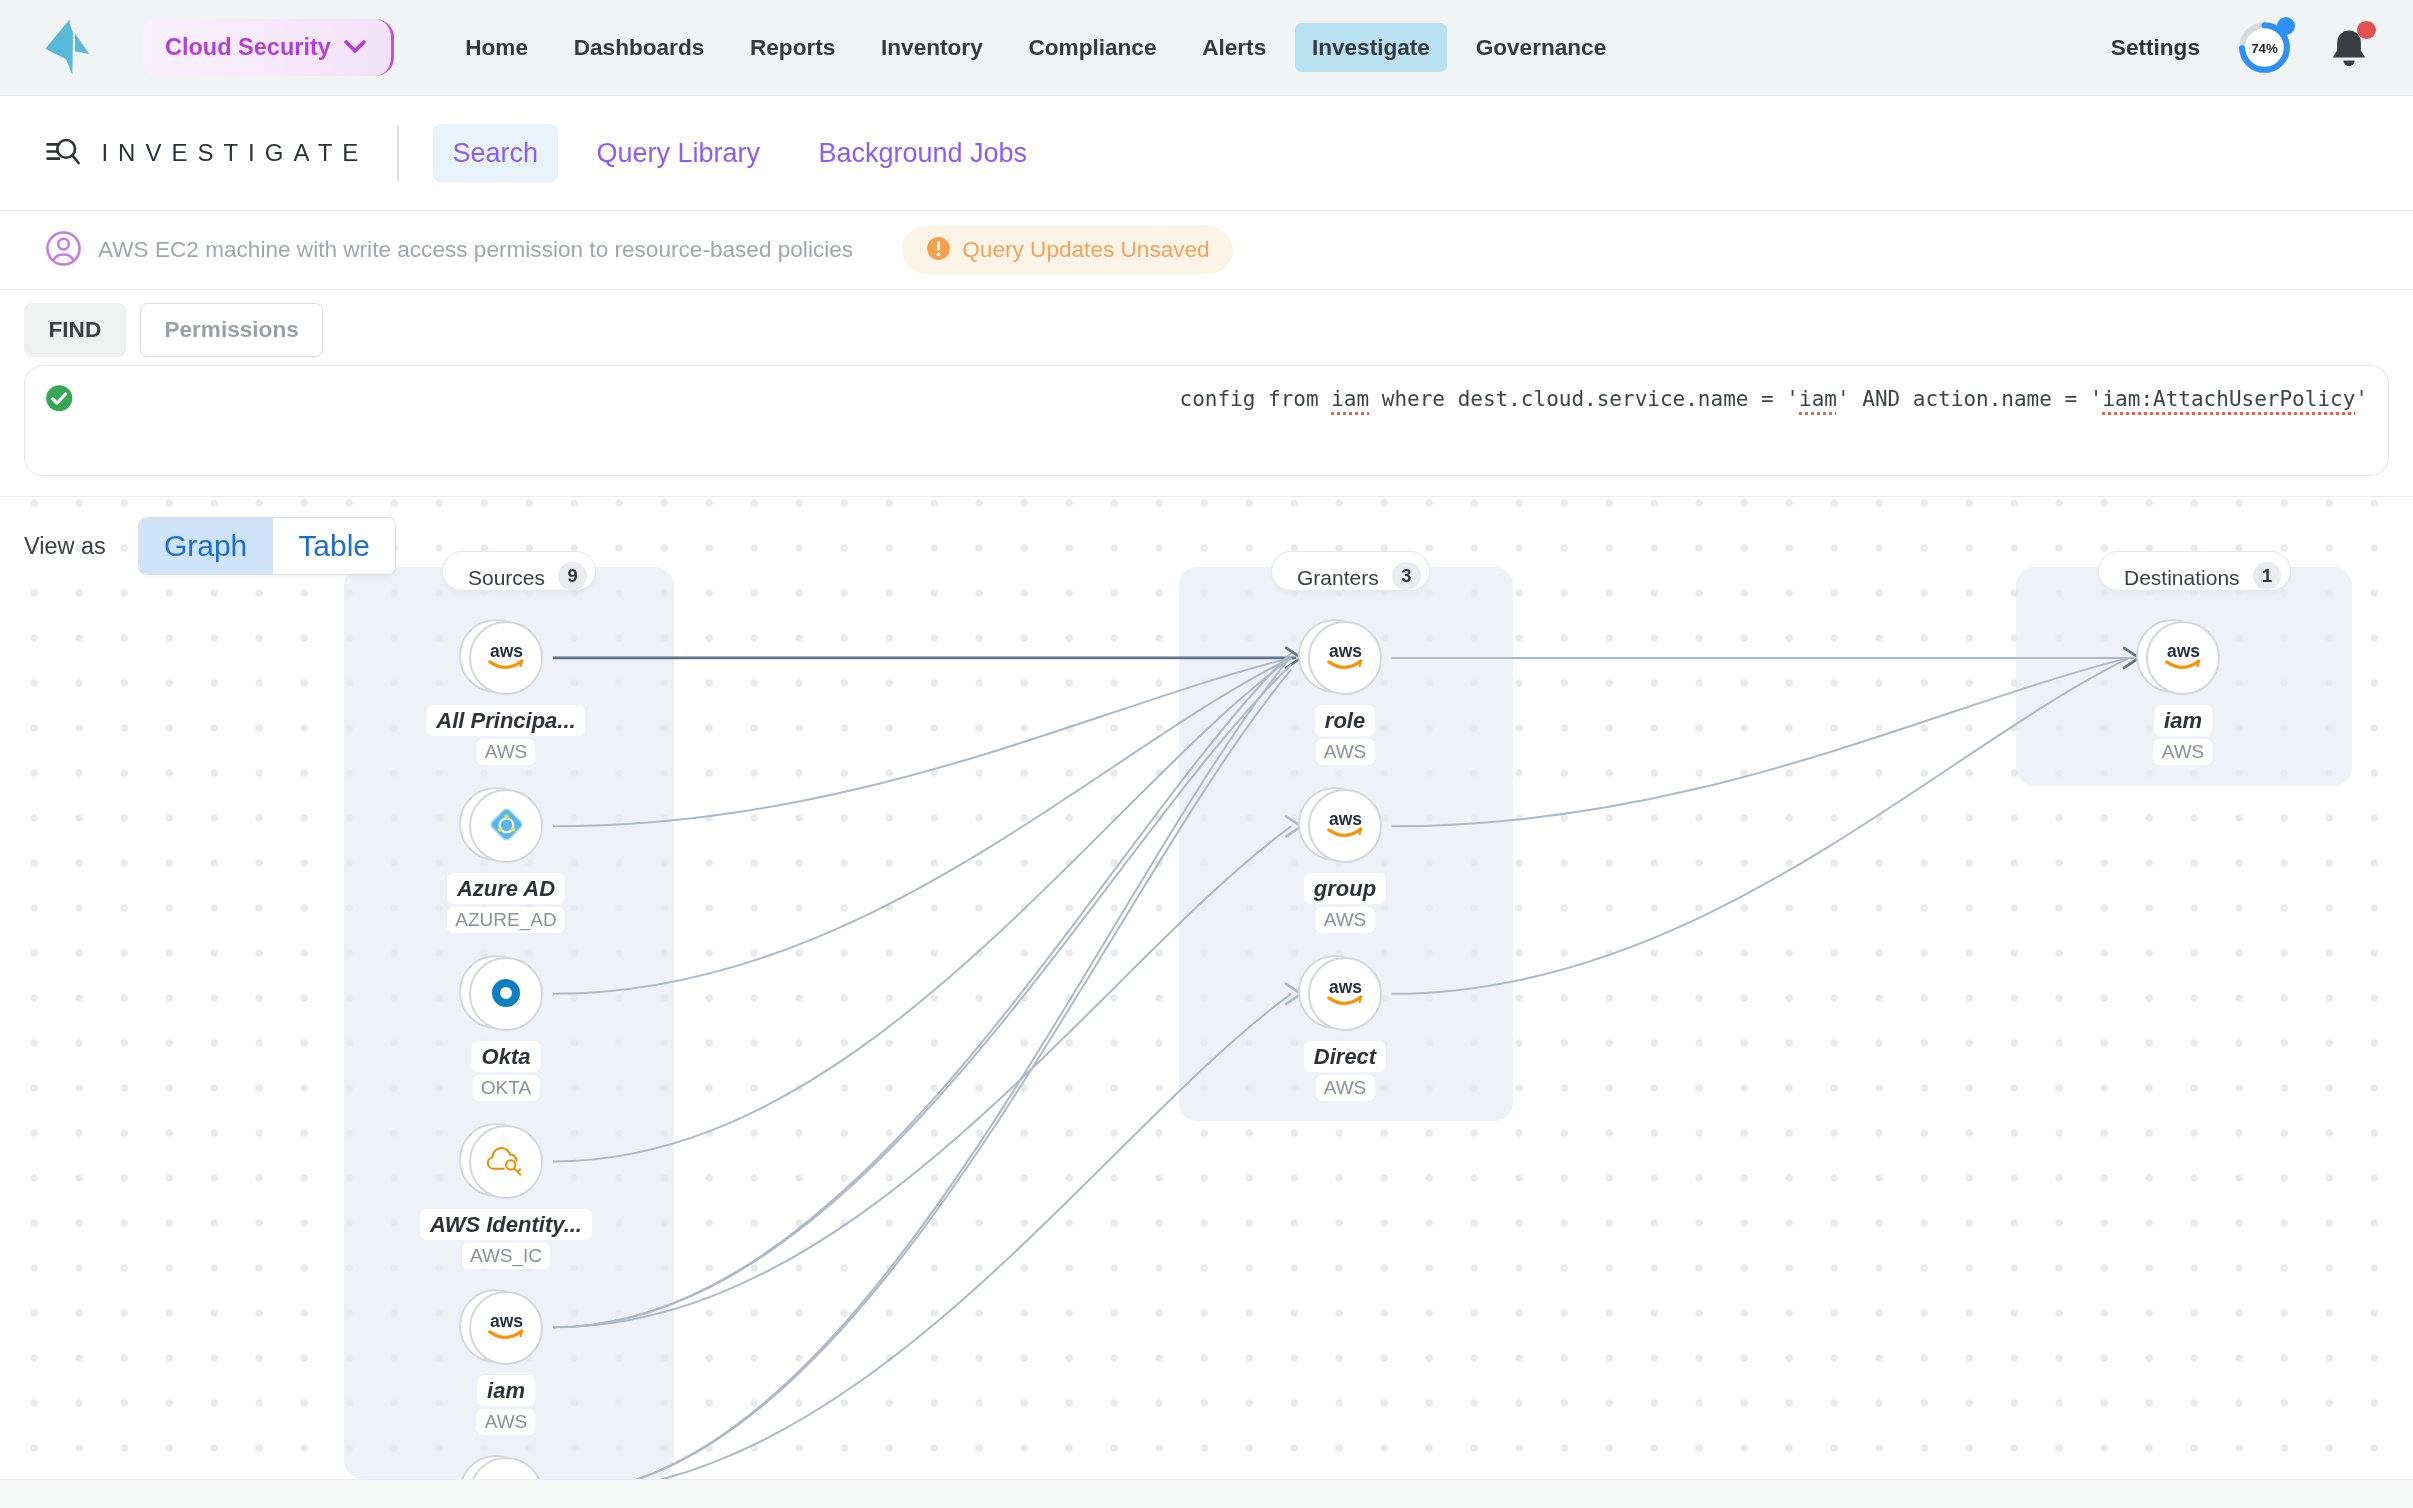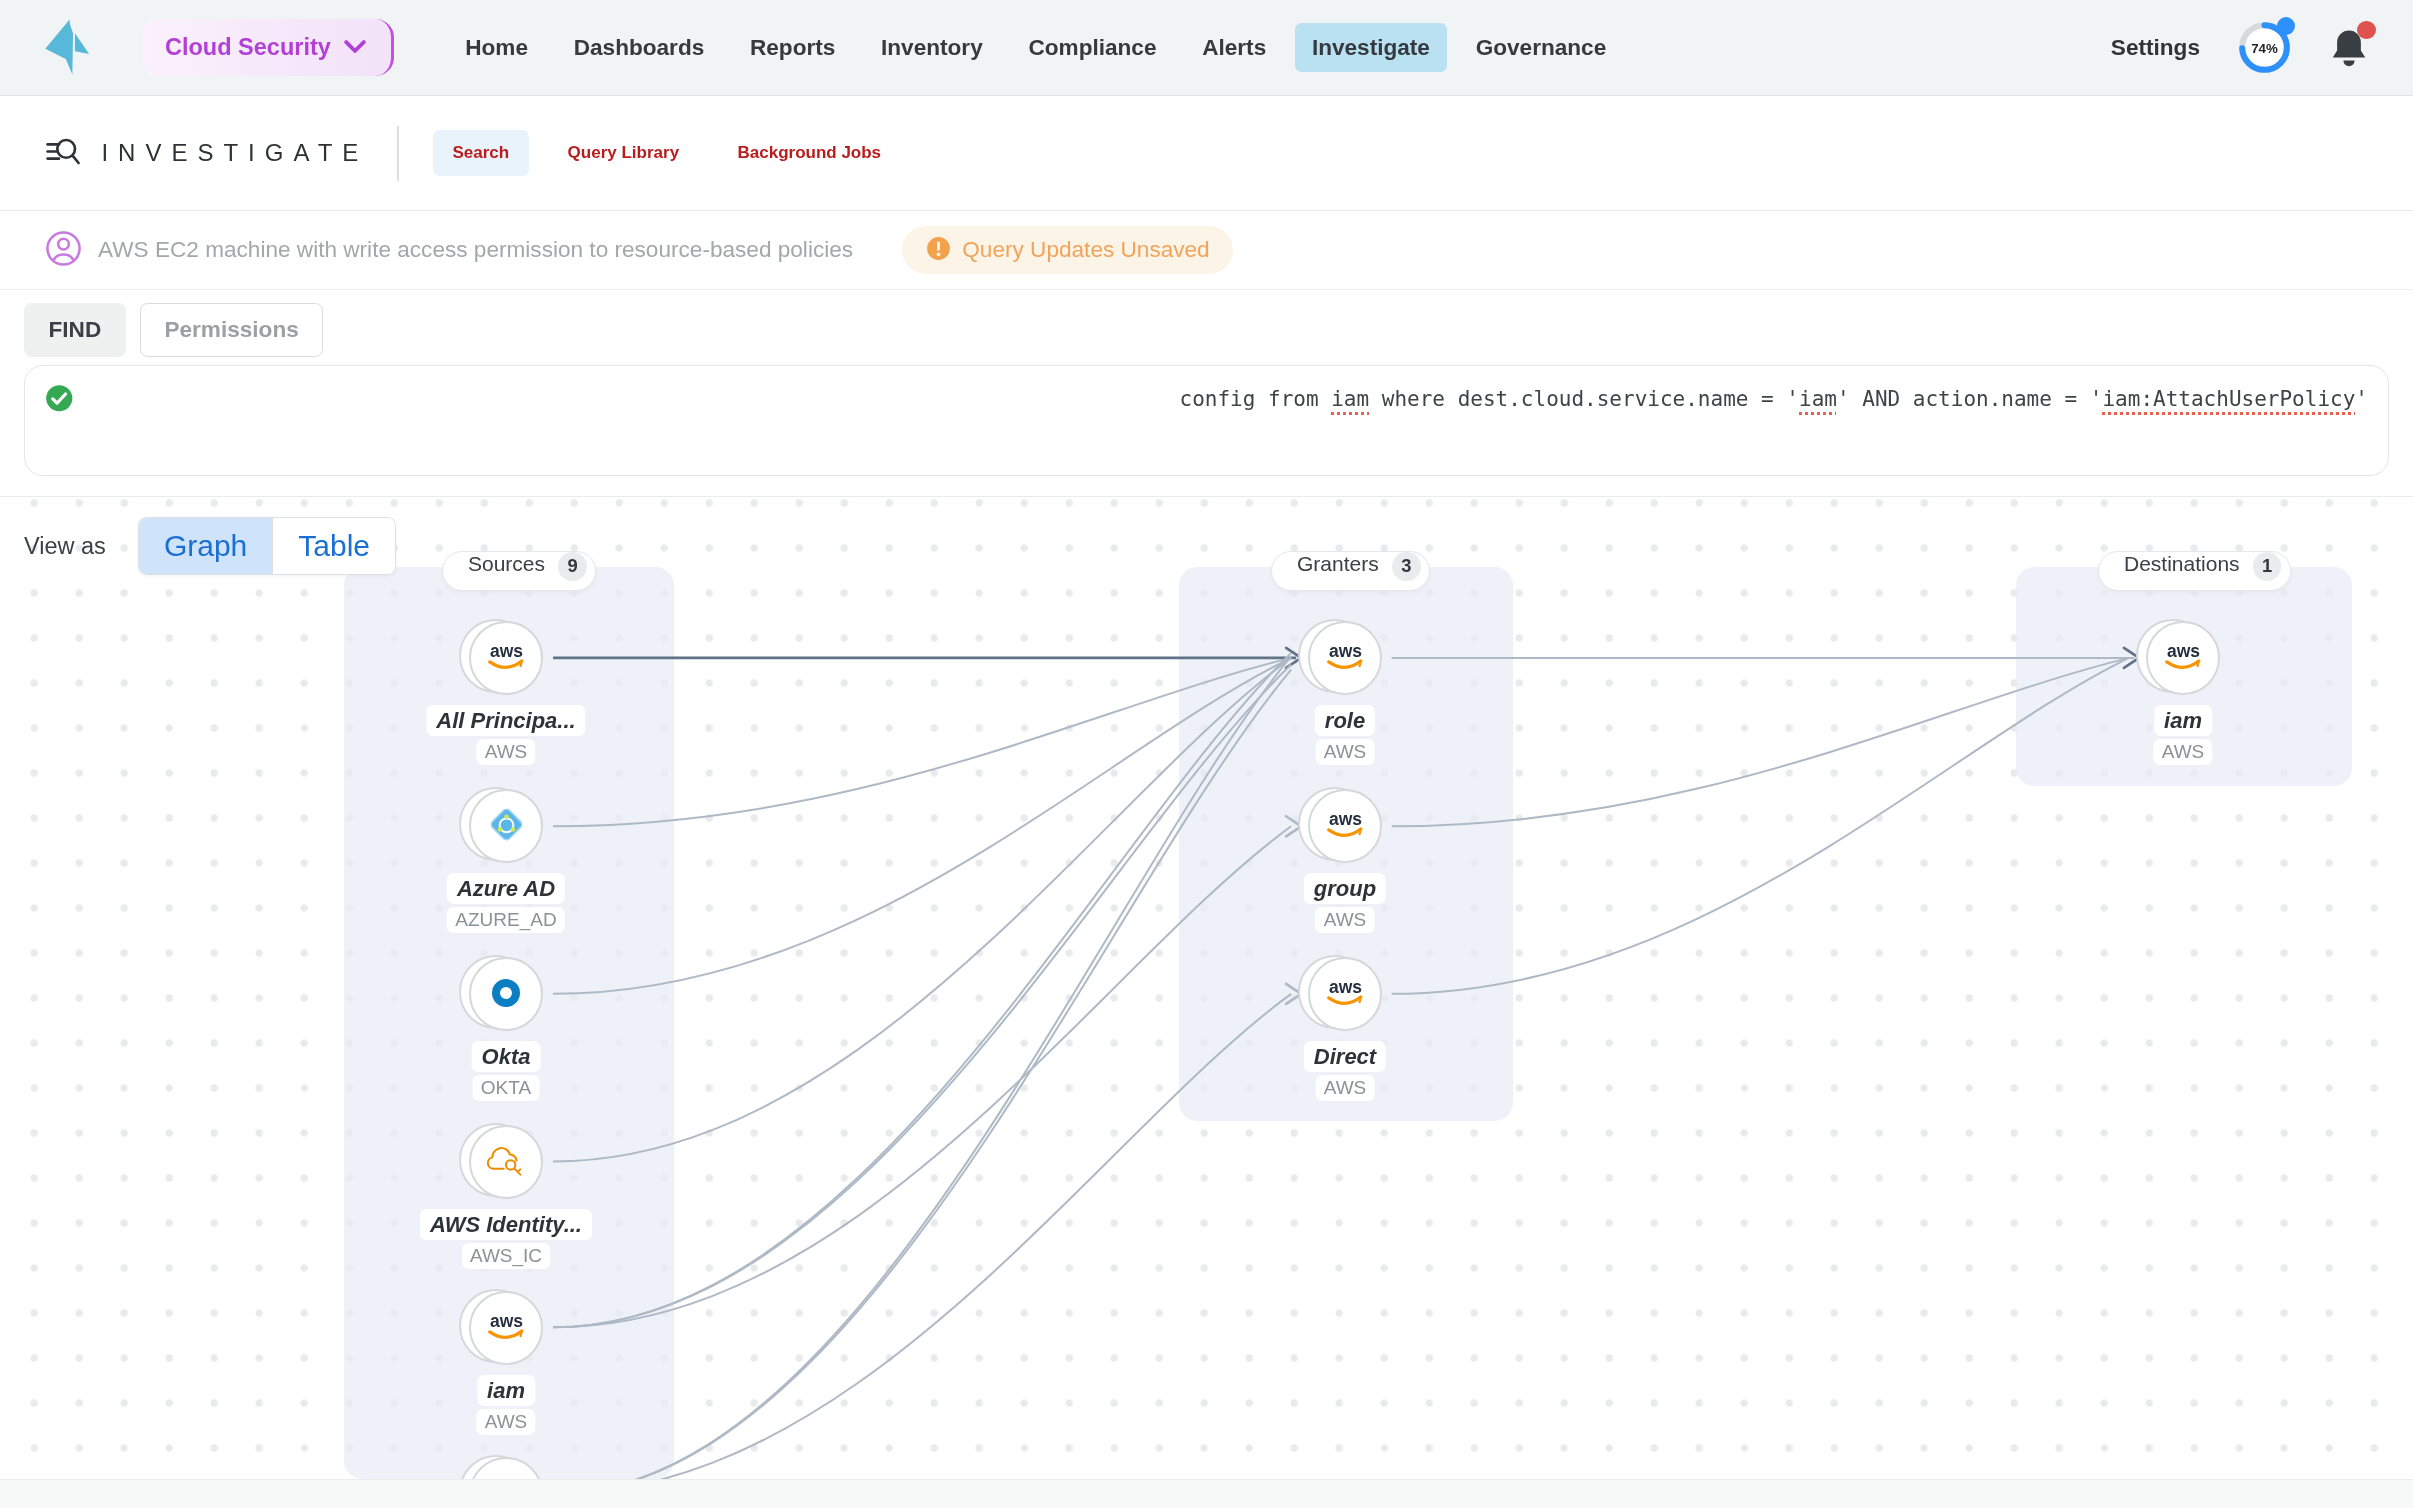--- a/index.html
+++ b/index.html
@@ -25,21 +25,21 @@
   .ring-dot { position:absolute; right:-3.4px; top:-3.4px; width:18.4px; height:18.4px; border-radius:50%; background:#2e90fa; }
   .bell-wrap { position:relative; width:40px; height:44px; }
   .bell-dot { position:absolute; right:-6.7px; top:-5px; width:18.4px; height:18.4px; border-radius:50%; background:#e0524e; }
 
   
   .invbar { height:115px; background:#fff; border-bottom:0.8px solid #e9ebeb;
             display:flex; align-items:center; padding:0 44px; }
   .inv-title { font-size:24px; letter-spacing:10px; color:#2c3236; font-weight:500; margin:0 28.5px 0 18.4px; }
   .inv-divider { width:1.7px; height:55px; background:#dcdfe1; margin-right:34px; }
   .inv-tabs { display:flex; align-items:center; gap:18.4px; }
-  .inv-tab { font-size:17px; font-weight:700; color:#b91c1c; padding:13.4px 20px; border-radius:6.7px; cursor:pointer; white-space:nowrap; }
+  .inv-tab { font-size:27px; font-weight:400; color:#8b5cf6; padding:13.4px 20px; border-radius:6.7px; cursor:pointer; white-space:nowrap; }
   .inv-tab.active { background:#e9f3fc; }
 
   
   .queryrow { height:79px; background:#fff; border-bottom:0.8px solid #eceeee;
               display:flex; align-items:center; padding:0 44px; }
   .queryrow .desc { font-size:22.6px; color:#a2a7aa; margin-left:15px; }
   .unsaved-pill { display:flex; align-items:center; gap:11.7px; margin-left:49px;
                   background:#fdf4e8; border-radius:25px; padding:10px 23.5px; }
   .unsaved-pill .txt { font-size:22.6px; color:#f2a35a; }
 
@@ -55,21 +55,21 @@
   .code { font-family:"DejaVu Sans Mono", monospace; font-size:21px; color:#3d4346; line-height:30px; white-space:pre; }
   .code .u { text-decoration:underline; text-decoration-style:dotted; text-decoration-color:#e8604f;
              text-decoration-thickness:2.5px; text-underline-offset:5.9px; }
 
   
   .graph { position:relative; height:982px; background:#fff; overflow:hidden;
            background-image:radial-gradient(circle,#e9eaec 3.4px, transparent 4.2px);
            background-size:45px 45px; background-position:11.7px 28.5px; }
   .panel { position:absolute; background:rgba(231,236,244,0.72); border-radius:18.4px; z-index:1; }
   .edges { position:absolute; inset:0; z-index:2; }
-  .colpill { position:absolute; z-index:4; display:flex; align-items:flex-start; gap:13.4px;
+  .colpill { position:absolute; z-index:4; display:flex; align-items:flex-end; gap:13.4px;
              background:#fff; border:1.7px solid #e5e7ea; border-radius:25px; height:40px;
              padding:0 8.4px 0 25px; box-shadow:0 1.7px 5px rgba(0,0,0,0.04); }
   .colpill .nm { font-size:21px; color:#3a4043; }
   .colpill .ct { min-width:28.5px; height:28.5px; border-radius:50%; background:#e9ebee; color:#34393d;
                  font-size:18.4px; font-weight:700; display:flex; align-items:center; justify-content:center; }
   .node { position:absolute; z-index:3; cursor:pointer; }
   .node .disc, .node .disc-back { position:absolute; width:74px; height:74px; border-radius:50%;
           background:#fff; border:2.5px solid #d5d8da; }
   .node .disc-back { left:-10px; top:-2.5px; }
   .node .disc { left:0; top:0; display:flex; align-items:center; justify-content:center; }

